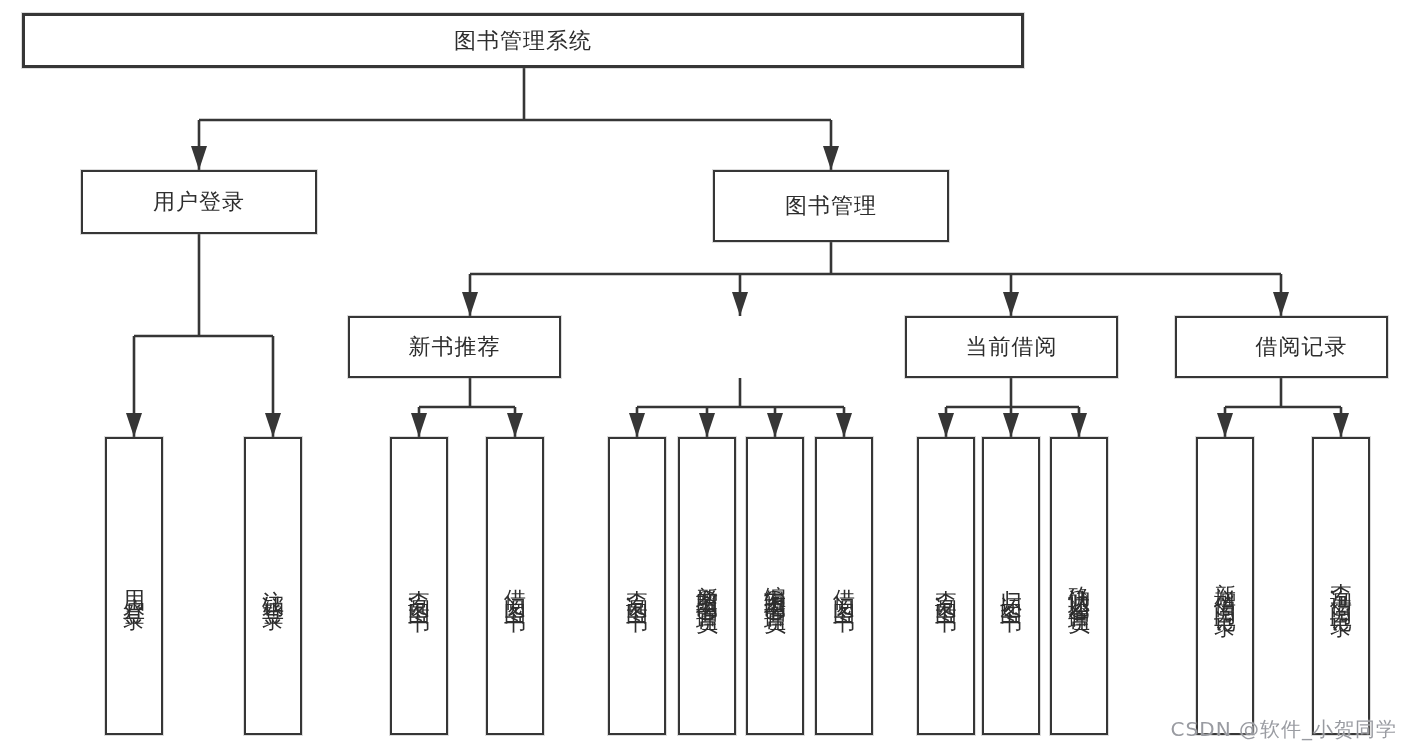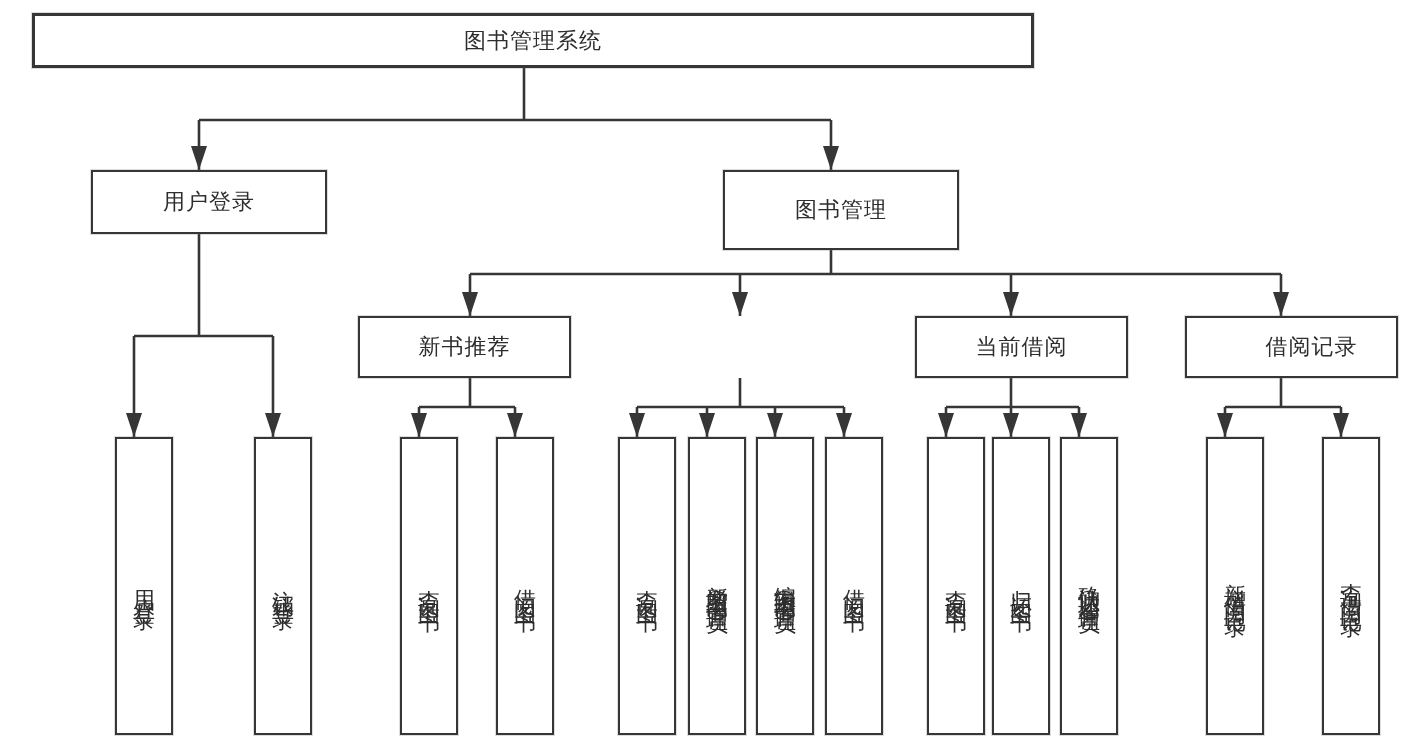--- a/index.html
+++ b/index.html
@@ -14,21 +14,20 @@
   .node{
     position:absolute;
     background:#ffffff;
     border:2.5px solid #363636;
     box-shadow:0 0 0 1px rgba(120,120,120,0.25);
     box-sizing:border-box;
     display:flex;align-items:center;justify-content:center;
     font-size:22px;color:#2d2d2d;
     letter-spacing:1px;
     white-space:nowrap;
-    margin-left:10px;
   }
   .node-v{
     writing-mode:vertical-rl;
     text-orientation:mixed;
     letter-spacing:7px;
     white-space:normal;
     line-height:1;
     font-size:22px;
   }
   .watermark{
@@ -81,21 +80,21 @@
       <polygon points="1011,437 1003,413 1019,413"></polygon>
       <polygon points="1079,437 1071,413 1087,413"></polygon>
       <polygon points="1225,437 1217,413 1233,413"></polygon>
       <polygon points="1341,437 1333,413 1349,413"></polygon>
     </g>
   </svg>
 
   <div class="node" style="left:22px;top:13px;width:1002px;height:55px;border-width:3px;">图书管理系统</div>
 
   <div class="node" style="left:81px;top:170px;width:236px;height:64px;">用户登录</div>
-  <div class="node" style="left:713px;top:170px;width:236px;height:80px;font-family:Liberation Serif, serif;">图书管理</div>
+  <div class="node" style="left:713px;top:170px;width:236px;height:72px;font-family:Liberation Serif, serif;">图书管理</div>
 
   <div class="node" style="left:348px;top:316px;width:213px;height:62px;">新书推荐</div>
   <div class="node" style="left:905px;top:316px;width:213px;height:62px;">当前借阅</div>
   <div class="node" style="left:1175px;top:316px;width:213px;height:62px;padding-left:40px;">借阅记录</div>
 
   <div class="node node-v" style="left:105px;top:437px;width:58px;height:298px;">用户登录</div>
   <div class="node node-v" style="left:244px;top:437px;width:58px;height:298px;">注销登录</div>
 
   <div class="node node-v" style="left:390px;top:437px;width:58px;height:298px;">查询图书</div>
   <div class="node node-v" style="left:486px;top:437px;width:58px;height:298px;">借阅图书</div>
@@ -105,14 +104,15 @@
   <div class="node node-v" style="left:746px;top:437px;width:58px;height:298px;letter-spacing:4px;">编辑图书（管理员）</div>
   <div class="node node-v" style="left:815px;top:437px;width:58px;height:298px;">借阅图书</div>
 
   <div class="node node-v" style="left:917px;top:437px;width:58px;height:298px;">查询图书</div>
   <div class="node node-v" style="left:982px;top:437px;width:58px;height:298px;">归还图书</div>
   <div class="node node-v" style="left:1050px;top:437px;width:58px;height:298px;letter-spacing:4px;">确认归还（管理员）</div>
 
   <div class="node node-v" style="left:1196px;top:437px;width:58px;height:298px;">新增借阅记录</div>
   <div class="node node-v" style="left:1312px;top:437px;width:58px;height:298px;">查询借阅记录</div>
 
+  <div class="watermark">CSDN @软件_小贺同学</div>
 
 </div>
 
 </body></html>

